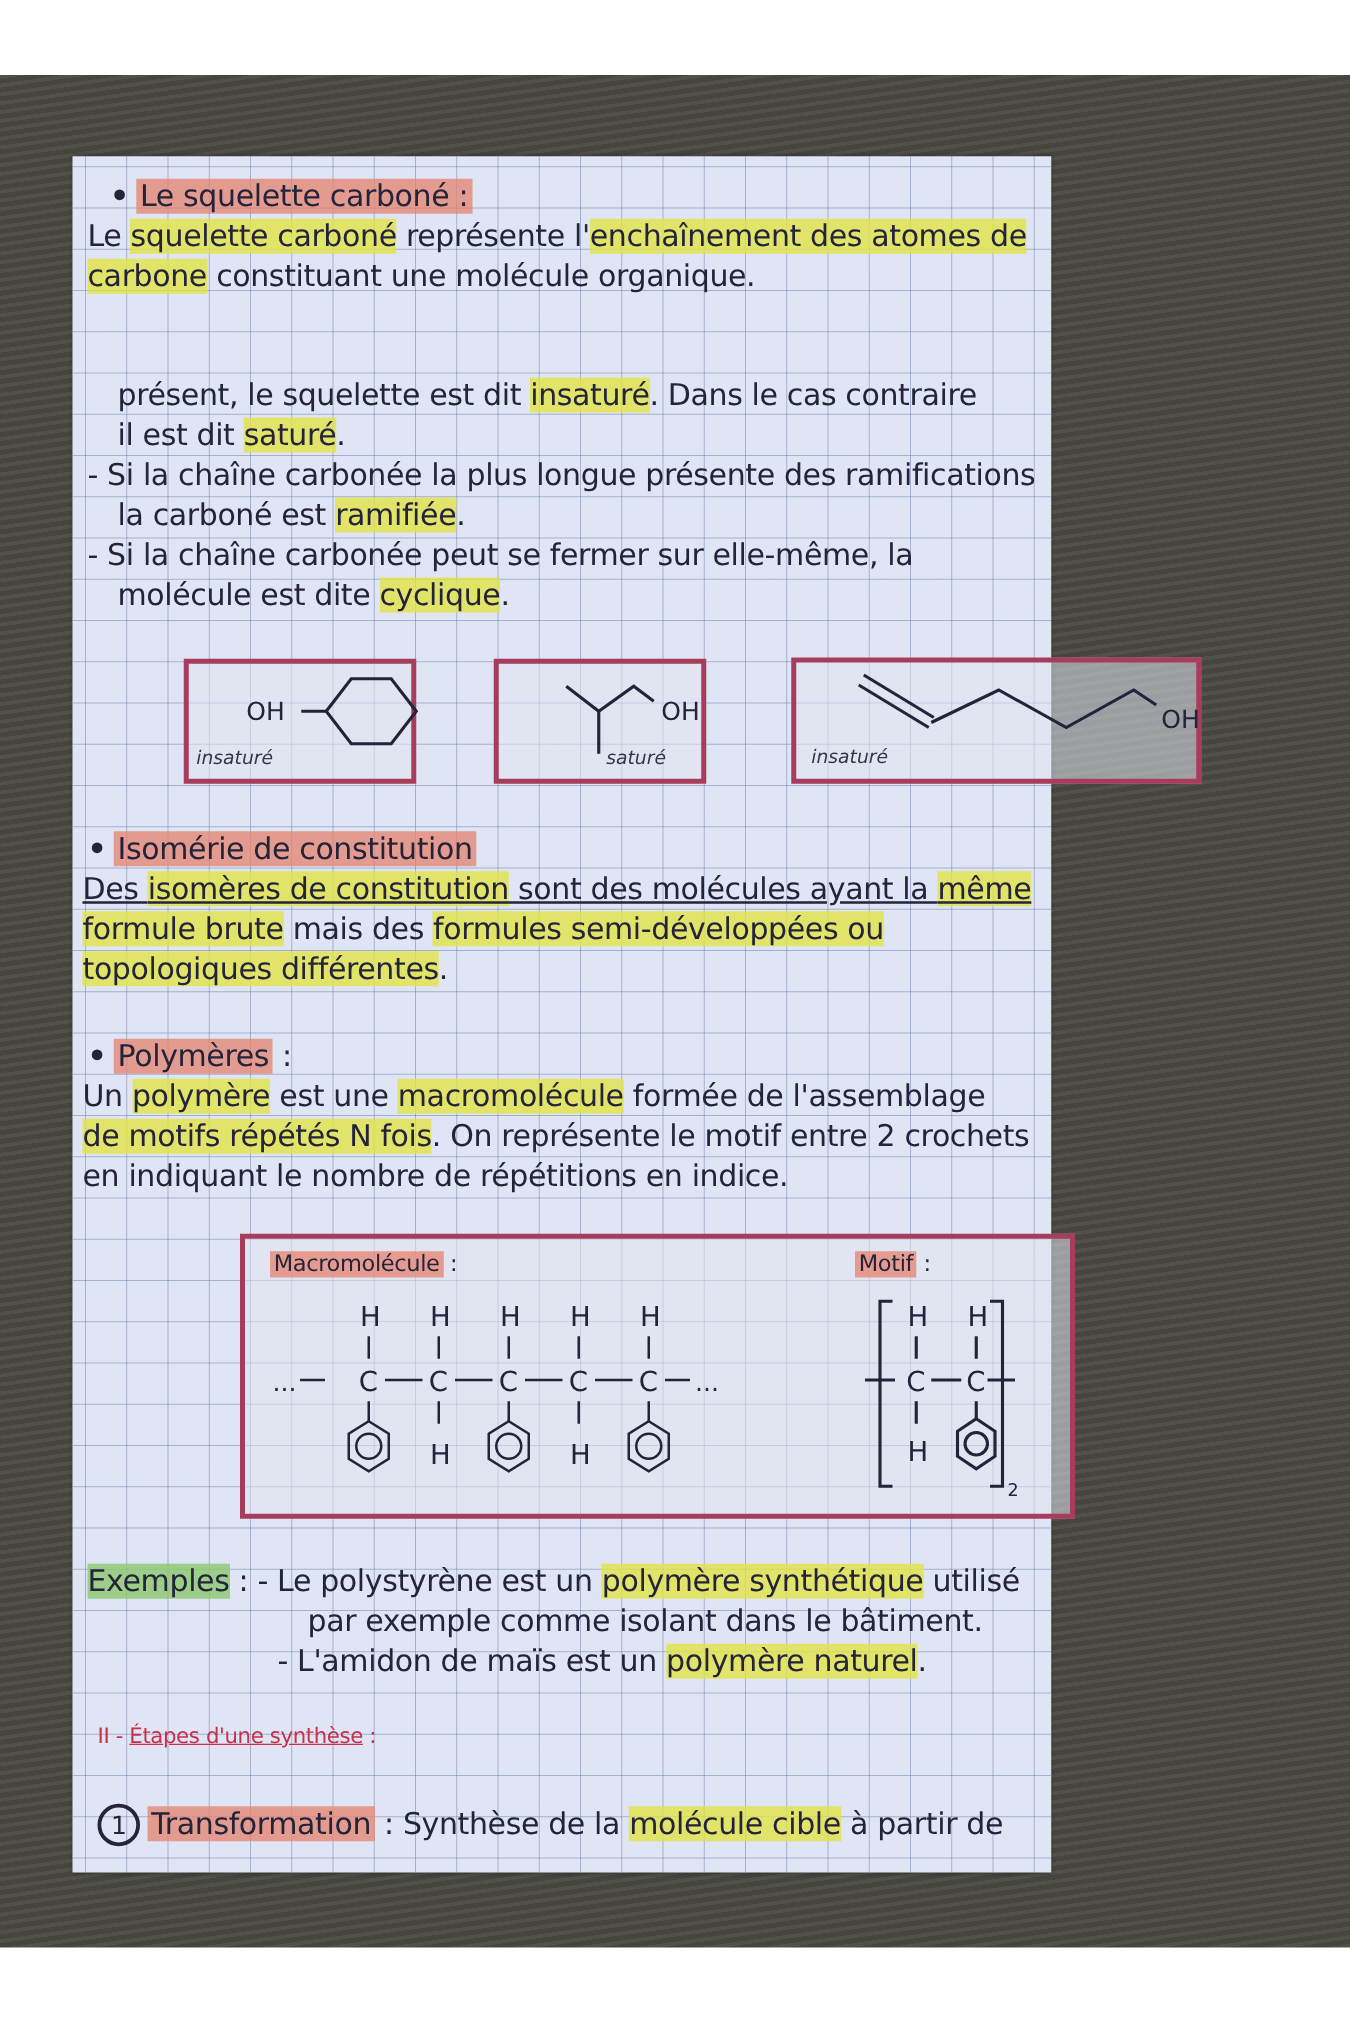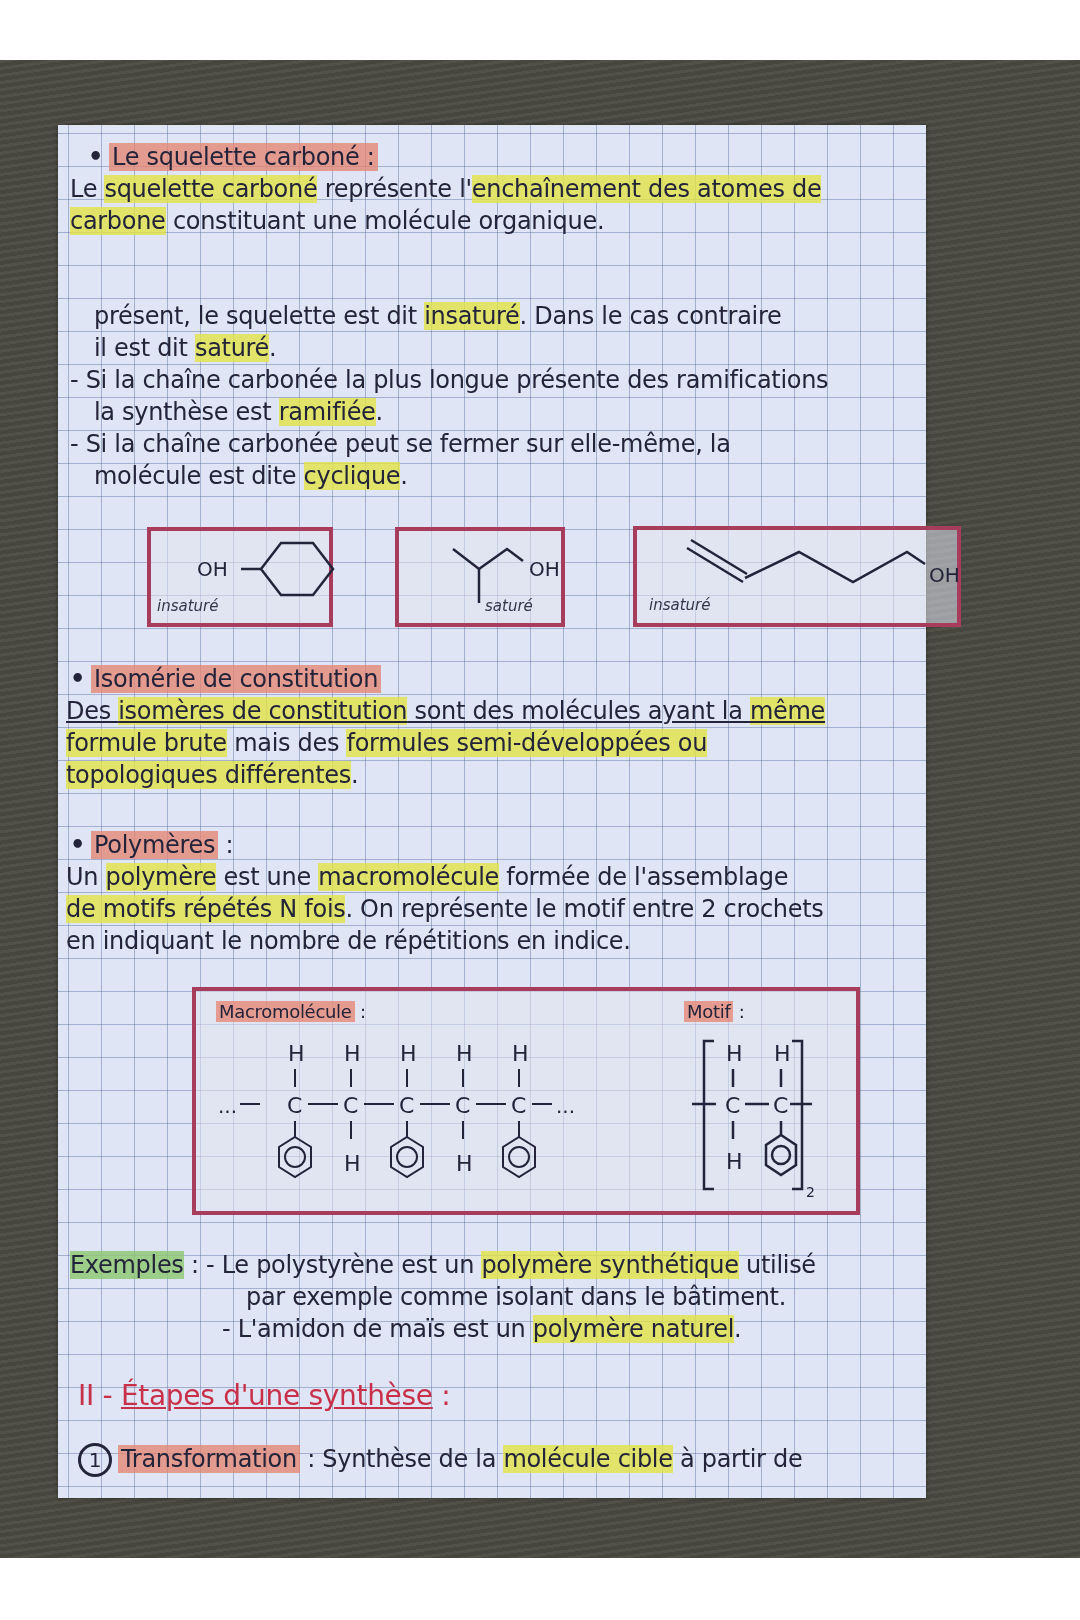--- a/index.html
+++ b/index.html
@@ -7,21 +7,21 @@
     width: 1080px; height: 1620px; background: #ffffff; position: relative; overflow: hidden;
     font-family: "DejaVu Sans", sans-serif;
   }
   .desk {
     position: absolute; left: 0; top: 60px; width: 1080px; height: 1498px;
     background:
       repeating-linear-gradient(172deg, rgba(255,255,255,0.04) 0 3px, rgba(0,0,0,0.05) 3px 7px),
       #4a4a42;
   }
   .page {
-    position: absolute; left: 58px; top: 125px; width: 868px; height: 1373px;
+    position: absolute; left: 58px; top: 125px; width: 783px; height: 1373px;
     background-color: #dfe5f4;
     background-image:
       linear-gradient(to right, rgba(90,110,160,0.45) 1px, transparent 1px),
       linear-gradient(to bottom, rgba(90,110,160,0.45) 1px, transparent 1px);
     background-size: 33px 33px;
     background-position: 10px 8px;
     box-shadow: 0 0 4px rgba(0,0,0,0.4);
   }
   .hw {
     position: absolute; white-space: nowrap; color: #23233a;
@@ -30,21 +30,21 @@
   .title-hl { background: rgba(230,130,110,0.75); padding: 0 3px; }
   .hl { background: rgba(225,228,70,0.8); }
   .hl-green { background: rgba(140,200,110,0.8); }
   .bullet { font-weight: bold; margin-right: 6px; }
   .box {
     position: absolute; border: 4px solid #a83c5c; background: rgba(225,230,240,0.55);
     box-sizing: border-box;
     padding-left: 32px;
   }
   .box-label { position: absolute; font-size: 15px; color: #35354a; font-style: italic; }
-  .section-title { color: #c8304a; font-size: 28px; }
+  .section-title { color: #c8304a; font-size: 17px; }
   .section-title .ul { text-decoration: underline; text-decoration-color: #c8304a; }
   .circle-num {
     display: inline-block; width: 28px; height: 28px; border: 3px solid #23233a; border-radius: 50%;
     text-align: center; line-height: 28px; font-size: 20px; margin-right: 6px; box-sizing: content-box;
   }
   svg text { font-family: "DejaVu Sans", sans-serif; fill: #23233a; }
 </style>
 </head>
 <body>
 
@@ -66,21 +66,21 @@
     <span>présent, le squelette est dit </span><span class="hl">insaturé</span><span>. Dans le cas contraire</span>
   </div>
   <div class="hw" style="left:36px; top:209px;">
     <span>il est dit </span><span class="hl">saturé</span><span>.</span>
   </div>
 
   <div class="hw" style="left:12px; top:241px;">
     <span>- Si la chaîne carbonée la plus longue présente des ramifications</span>
   </div>
   <div class="hw" style="left:36px; top:273px;">
-    <span>la synthèse est </span><span class="hl">ramifiée</span><span>.</span>
+    <span>la carboné est </span><span class="hl">ramifiée</span><span>.</span>
   </div>
 
   <div class="hw" style="left:12px; top:305px;">
     <span>- Si la chaîne carbonée peut se fermer sur elle-même, la</span>
   </div>
   <div class="hw" style="left:36px; top:337px;">
     <span>molécule est dite </span><span class="hl">cyclique</span><span>.</span>
   </div>
 
   <div class="box" style="left:89px; top:402px; width:186px; height:100px;">

